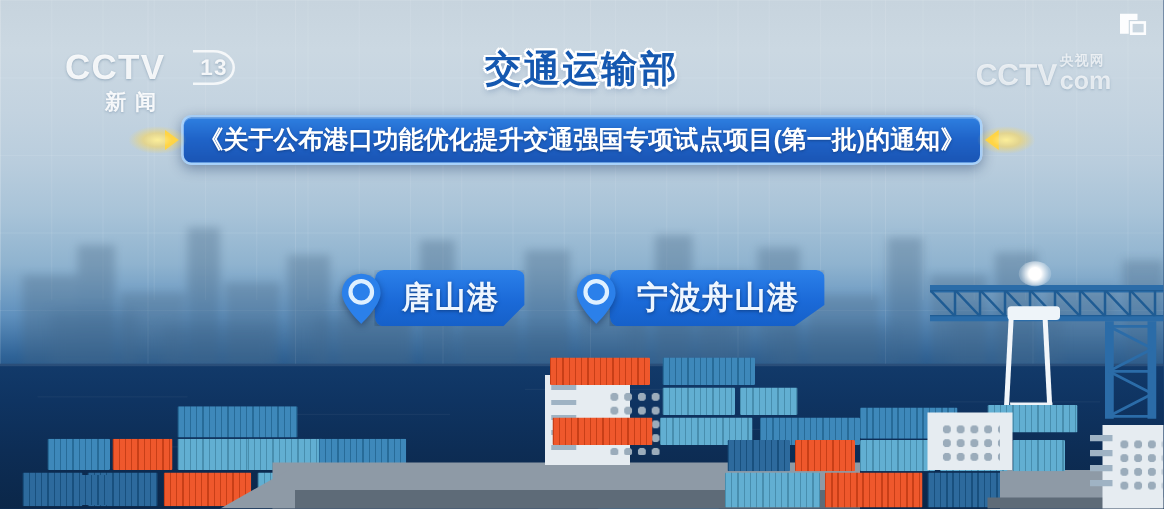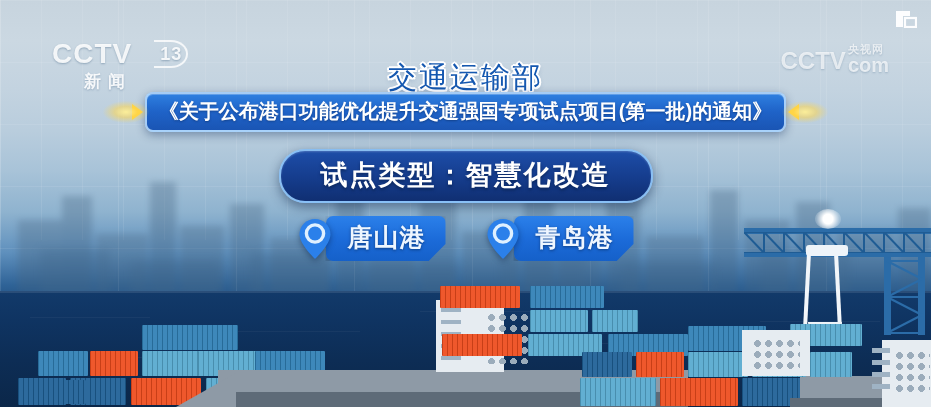--- a/index.html
+++ b/index.html
@@ -85,22 +85,22 @@
   }
   .wm-row { display:flex; align-items:flex-end; gap:2px; }
   .wm-cctv { font-size:24px; letter-spacing:0px; }
   .wm-right { display:flex; flex-direction:column; line-height:1; }
   .wm-cn { font-size:11px; letter-spacing:1px; }
   .wm-com { font-size:20px; letter-spacing:0px; }
   .pip-icon { position:absolute; right:14px; top:10px; width:22px; height:18px; }
 
   
   .ministry {
-    position:absolute; left:0; right:0; top:58px; text-align:center;
-    font-size:29px; font-weight:normal; color:#1558b0; letter-spacing:2px;
+    position:absolute; left:0; right:0; top:36px; text-align:center;
+    font-size:29px; font-weight:bold; color:#1558b0; letter-spacing:2px;
     text-shadow:
       2px 0 0 #fff, -2px 0 0 #fff, 0 2px 0 #fff, 0 -2px 0 #fff,
       1.5px 1.5px 0 #fff, -1.5px 1.5px 0 #fff, 1.5px -1.5px 0 #fff, -1.5px -1.5px 0 #fff,
       0 3px 5px rgba(20,60,120,.35);
   }
 
   
   .banner-wrap { position:absolute; left:0; right:0; top:90px; display:flex; justify-content:center; align-items:center; }
   .glow-l, .glow-r {
     width:70px; height:44px; position:relative;
@@ -401,52 +401,47 @@
         <div class="arrow-l"></div>
       </div>
     <div class="notice-banner">
       <span>《关于公布港口功能优化提升交通强国专项试点项目(第一批)的通知》</span>
     </div>
     <div class="glow-r">
         <div class="arrow-r"></div>
       </div>
   </div>
 
-  <div class="type-pill-wrap">
-    <div class="type-pill">
-      <span>试点类型：智慧化改造</span>
-    </div>
-  </div>
 
   <div class="port-row row1">
 
     <div class="port-item">
       <span class="pin">
         <svg width="34" height="44" viewBox="0 0 34 44">
           <path d="M17 2 C8.2 2 1.5 8.7 1.5 17.3 C1.5 27.5 17 42 17 42 C17 42 32.5 27.5 32.5 17.3 C32.5 8.7 25.8 2 17 2 Z" fill="#2b80ea"></path>
           <circle cx="17" cy="16.5" r="8.6" fill="none" stroke="#dff0ff" stroke-width="3.4"></circle>
         </svg>
       </span>
       <span class="port-chip">
         <span>唐山港</span>
       </span>
     </div>
 
+
     <div class="port-item">
       <span class="pin">
         <svg width="34" height="44" viewBox="0 0 34 44">
           <path d="M17 2 C8.2 2 1.5 8.7 1.5 17.3 C1.5 27.5 17 42 17 42 C17 42 32.5 27.5 32.5 17.3 C32.5 8.7 25.8 2 17 2 Z" fill="#2b80ea"></path>
           <circle cx="17" cy="16.5" r="8.6" fill="none" stroke="#dff0ff" stroke-width="3.4"></circle>
         </svg>
       </span>
       <span class="port-chip">
-        <span>青岛港</span>
+        <span>宁波舟山港</span>
       </span>
     </div>
-
   </div>
 
   <div class="port-row row2">
 
 
   </div>
 
 </div>
 
 </body></html>

